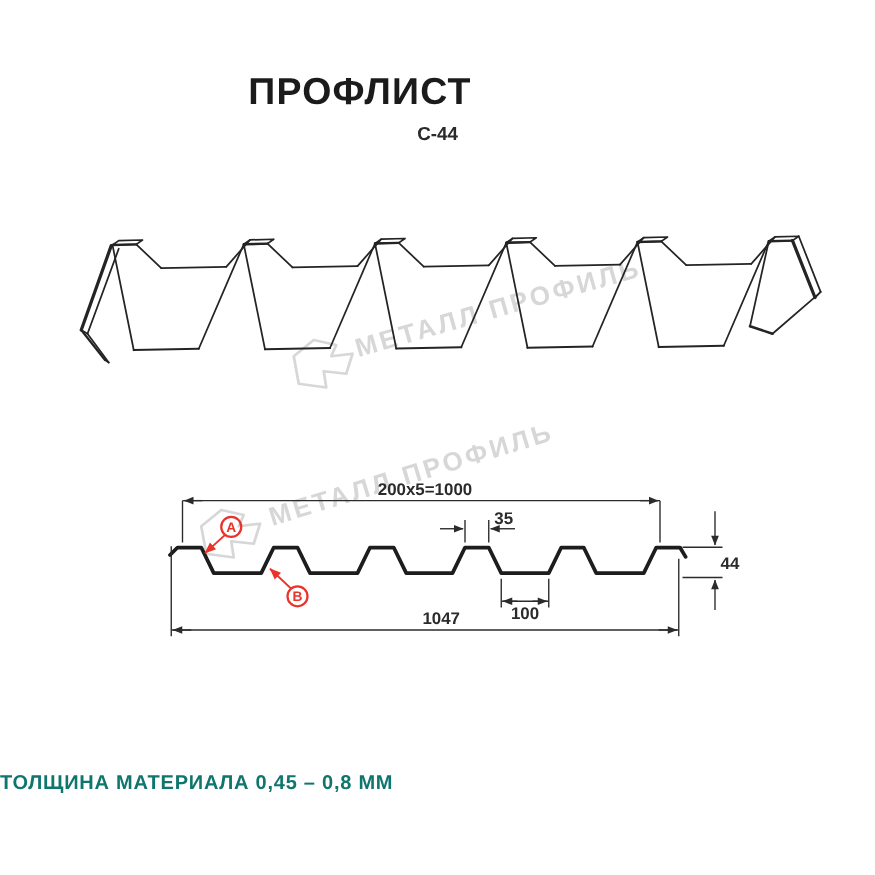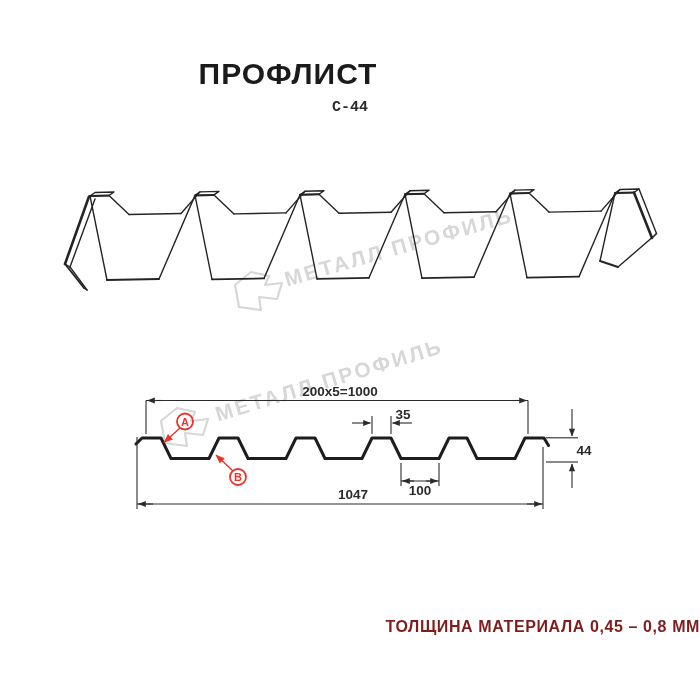--- a/index.html
+++ b/index.html
@@ -6,25 +6,25 @@
   body{
     width:700px;height:700px;background:#ffffff;position:relative;overflow:hidden;
     font-family:"Liberation Sans", sans-serif;
   }
   .page-title{
     position:absolute;top:57px;left:0;width:576px;text-align:center;
     font-size:30px;font-weight:900;letter-spacing:1px;color:#1b1b1b;margin:0;
   }
   .page-subtitle{
     position:absolute;top:99px;left:0;width:700px;text-align:center;
-    font-size:15px;font-weight:700;color:#2a2a2a;font-family:Liberation Mono, monospace;
+    font-size:15px;font-weight:700;color:#2a2a2a;
   }
   .footer-note{
-    position:absolute;top:618px;left:0;width:700px;text-align:right;
-    font-size:16px;font-weight:600;letter-spacing:0.6px;color:#7f1d1d;
+    position:absolute;top:618px;left:0;width:700px;text-align:left;
+    font-size:16px;font-weight:600;letter-spacing:0.6px;color:#0f766e;
   }
   .watermark{
     position:absolute;color:#d7d7d7;white-space:nowrap;pointer-events:none;
   }
   .wm-text{
     display:inline-block;font-size:21px;font-weight:700;letter-spacing:2.5px;
     color:#d7d7d7;
   }
   .wm1 .wm-text{transform:rotate(-16deg);transform-origin:left center;}
   .wm2 .wm-text{transform:rotate(-17deg);transform-origin:left center;}

